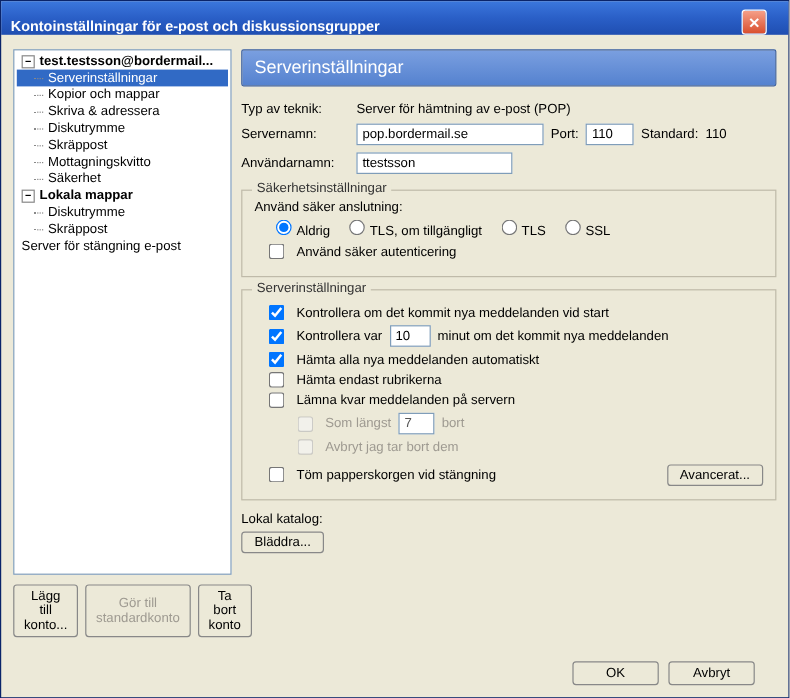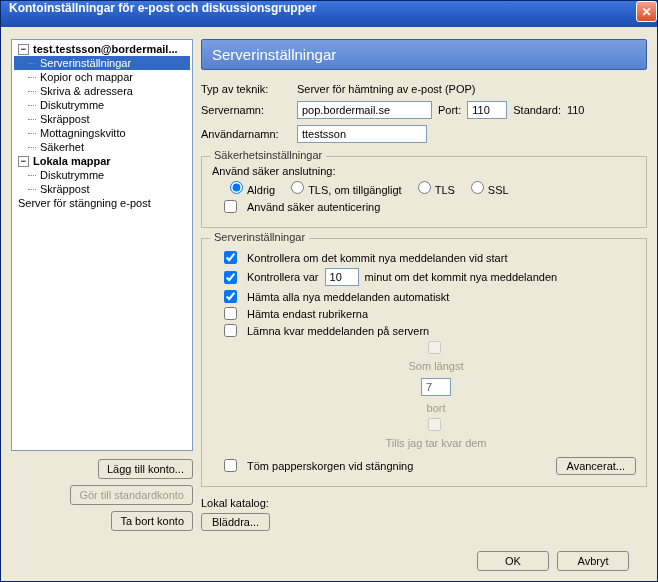--- a/index.html
+++ b/index.html
@@ -1,43 +1,43 @@
 <!DOCTYPE html>
 <html><head>
 <meta charset="utf-8">
 <style>
 * { box-sizing: border-box; }
 body { margin:0; font-family: Tahoma, sans-serif; font-size:11px; background:#ece9d8; }
 .window { width:658px; height:582px; border:1px solid #0a246a; background:#ece9d8; display:flex; flex-direction:column; }
-.titlebar { height:28px; background:linear-gradient(to bottom,#3b77dd 0%,#2a5fc7 50%,#1f4eb1 100%); display:flex; align-items:flex-start; padding:0 0 0 8px; }
+.titlebar { height:28px; background:linear-gradient(to bottom,#3b77dd 0%,#2a5fc7 50%,#1f4eb1 100%); display:flex; align-items:flex-end; padding:0 18px 0 8px; }
 .titlebar-title { color:#fff; font-weight:bold; font-size:12px; flex:1; }
 .close-btn { width:21px; height:21px; background:linear-gradient(to bottom,#f5a089,#d94e2d); border:1px solid #fff; border-radius:3px; color:#fff; font-weight:bold; display:flex; align-items:center; justify-content:center; cursor:pointer; font-size:12px; }
 .content { flex:1; display:flex; padding:12px 10px 10px 10px; gap:8px; }
 .sidebar { width:182px; display:flex; flex-direction:column; }
 .tree { flex:1; background:#fff; border:1px solid #7f9db9; padding:2px; overflow:auto; }
 .tree-item { padding:1px 2px 1px 4px; white-space:nowrap; display:flex; align-items:center; cursor:pointer; }
 .tree-item.root { font-weight:bold; }
 .tree-item .exp { width:11px; height:11px; border:1px solid #888; margin-right:4px; display:inline-flex; align-items:center; justify-content:center; font-size:9px; line-height:9px; background:#fff; }
 .tree-item.child { padding-left:26px; position:relative; }
 .tree-item.child::before { content:""; position:absolute; left:14px; top:50%; width:8px; border-top:1px dotted #888; }
 .tree-item.selected { background:#316ac5; color:#fff; }
-.sidebar-buttons { margin-top:8px; display:flex; flex-direction:column; gap:6px;align-items:flex-end; }
+.sidebar-buttons { margin-top:8px; display:flex; flex-direction:row; gap:6px; }
 .btn { background:#ece9d8; border:1px solid #888; border-radius:3px; padding:3px 8px; cursor:pointer; text-align:center; font-family:inherit; font-size:11px; }
 .btn:disabled { color:#9e9a91; }
 .btn.small { padding:2px 10px; }
 .main { flex:1; display:flex; flex-direction:column; }
 .main-header { background:linear-gradient(to bottom,#7a9fe0,#5582cf); border:1px solid #3a5fa0; border-radius:2px; padding:6px 10px; color:#fff; font-size:15px; margin-bottom:10px; }
 .form-row { display:flex; align-items:center; margin:3px 0; gap:6px; }
 .form-row .label { width:90px; }
 .input { border:1px solid #7f9db9; background:#fff; padding:2px 4px; font-family:inherit; font-size:11px; }
 .fieldset { border:1px solid #bfbaa9; margin-top:10px; padding:8px 10px 10px 10px; position:relative; }
 .fieldset .legend { position:absolute; top:-8px; left:8px; background:#ece9d8; padding:0 4px; color:#333; }
 .radio-row { display:flex; align-items:center; gap:16px; padding-left:18px; margin:4px 0; }
 .checkbox-row { display:flex; align-items:center; gap:6px; margin:4px 12px; }
-.checkbox-row.indent { padding-left:24px;flex-direction:column; }
+.checkbox-row.indent { padding-left:24px; }
 .checkbox-row.disabled { color:#9e9a91; }
 .footer { display:flex; justify-content:flex-end; gap:8px; padding:10px 28px; }
 .server-settings { position:relative; }
 .local-row { display:flex; align-items:center; gap:6px; margin-top:4px; }
 input[type=radio], input[type=checkbox] { margin:0 4px 0 0; }
 label { cursor:pointer; }
 </style>
 </head>
 <body>
 
@@ -98,21 +98,21 @@
 
     <div class="main">
       <div class="main-header">Serverinställningar</div>
 
       <div class="form-row">
         <span class="label">Typ av teknik:</span>
         <span>Server för hämtning av e-post (POP)</span>
       </div>
       <div class="form-row">
         <span class="label">Servernamn:</span>
-        <input class="input" style="width: 135px;" value="pop.bordermail.se">
+        <input class="input" style="width: 156px;" value="pop.bordermail.se">
         <span>Port:</span>
         <input class="input" style="width: 40px;" value="110">
         <span>Standard:</span>
         <span>110</span>
       </div>
       <div class="form-row">
         <span class="label">Användarnamn:</span>
         <input class="input" style="width: 130px;" value="ttestsson">
       </div>
 
@@ -156,21 +156,21 @@
             <span>Lämna kvar meddelanden på servern</span>
           </div>
         <div class="checkbox-row indent disabled">
           <input type="checkbox" disabled="" style="">
           <span>Som längst</span>
           <input class="input" style="width: 30px;" disabled="" value="7">
           <span>bort</span>
         </div>
         <div class="checkbox-row indent disabled">
           <input type="checkbox" disabled="" style="">
-          <span>Tills jag tar kvar dem</span>
+          <span>Avbryt jag tar bort dem</span>
         </div>
         <div style="display:flex; align-items:center; margin-top:6px;">
           <div class="checkbox-row" style="flex:1;">
               <input type="checkbox" style="">
               <span>Töm papperskorgen vid stängning</span>
             </div>
           <button class="btn small">Avancerat...</button>
         </div>
       </div>
 

